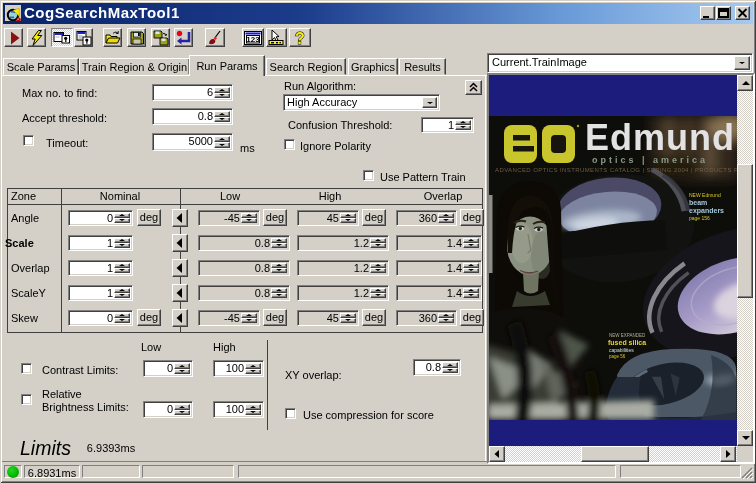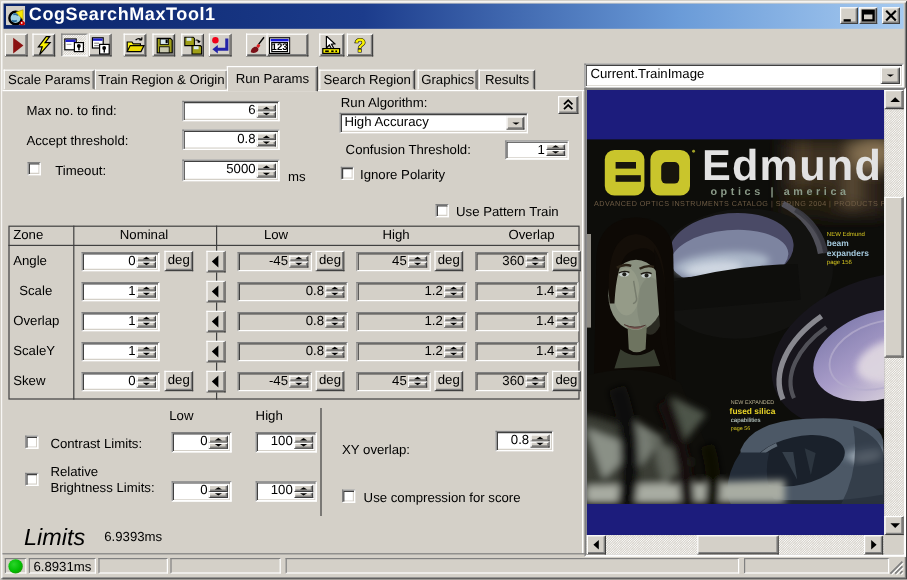--- a/index.html
+++ b/index.html
@@ -135,21 +135,21 @@
 <polygon points="5.5,7.5 5.5,14.5 1,11" fill="#2424a8"></polygon>
 </svg>
   </div>
 <div class="tbtn" style="left:205px;width:20px">
     <svg width="16" height="16">
 <line x1="13" y1="1" x2="8.5" y2="7" stroke="#000" stroke-width="1.2"></line>
 <path d="M8,6.5 l2,1.5 l-1.5,2 l-2,-1.5 z" fill="#e02020"></path>
 <path d="M2,13.5 c0,-3 2.5,-5 4.5,-4.5 c2,0.5 2.5,2.5 1,4 c-1.5,1.5 -4,1.5 -5.5,0.5 z" fill="#7b1018"></path>
 </svg>
   </div>
-<div class="tbtn" style="left:222px;width:35px">
+<div class="tbtn" style="left:242px;width:22px">
     <svg width="18" height="16">
 <rect x="0.5" y="1.5" width="17" height="13" fill="#fff" stroke="#000" stroke-width="1"></rect>
 <rect x="1.5" y="2.5" width="15" height="2" fill="#1818d8"></rect>
 <rect x="2.5" y="5.5" width="13" height="7.5" fill="#fff" stroke="#000" stroke-width="1"></rect>
 <text x="9" y="12" font-size="8" font-weight="bold" text-anchor="middle" font-family="Liberation Sans">123</text>
 </svg>
   </div>
 <div class="tbtn" style="left:266px;width:21px">
     <svg width="17" height="16">
 <polygon points="4,0 4,10 6.5,7.5 8.5,11 10,10 8.2,6.8 11,6.5" fill="#fff" stroke="#000" stroke-width="1"></polygon>
@@ -292,21 +292,21 @@
     <div class="ud" style="width:16px">
       <div class="udb up">
         <i class="tri-up"></i>
       </div>
       <div class="udb dn">
         <i class="tri-dn"></i>
       </div>
     </div>
   </div>
 <div class="btn" style="left:460px;top:209px;width:24px;height:17px;padding-top:1px">deg</div>
-<div class="lbl" style="left:16px;top:237px;">Scale</div>
+<div class="lbl" style="left:5px;top:237px;font-weight:bold;">Scale</div>
 <div class="fld" style="left:68px;top:235px;width:65px;height:16px">
     <div class="val" style="right:19px">1</div>
     <div class="ud" style="width:16px">
       <div class="udb up">
         <i class="tri-up"></i>
       </div>
       <div class="udb dn">
         <i class="tri-dn"></i>
       </div>
     </div>

